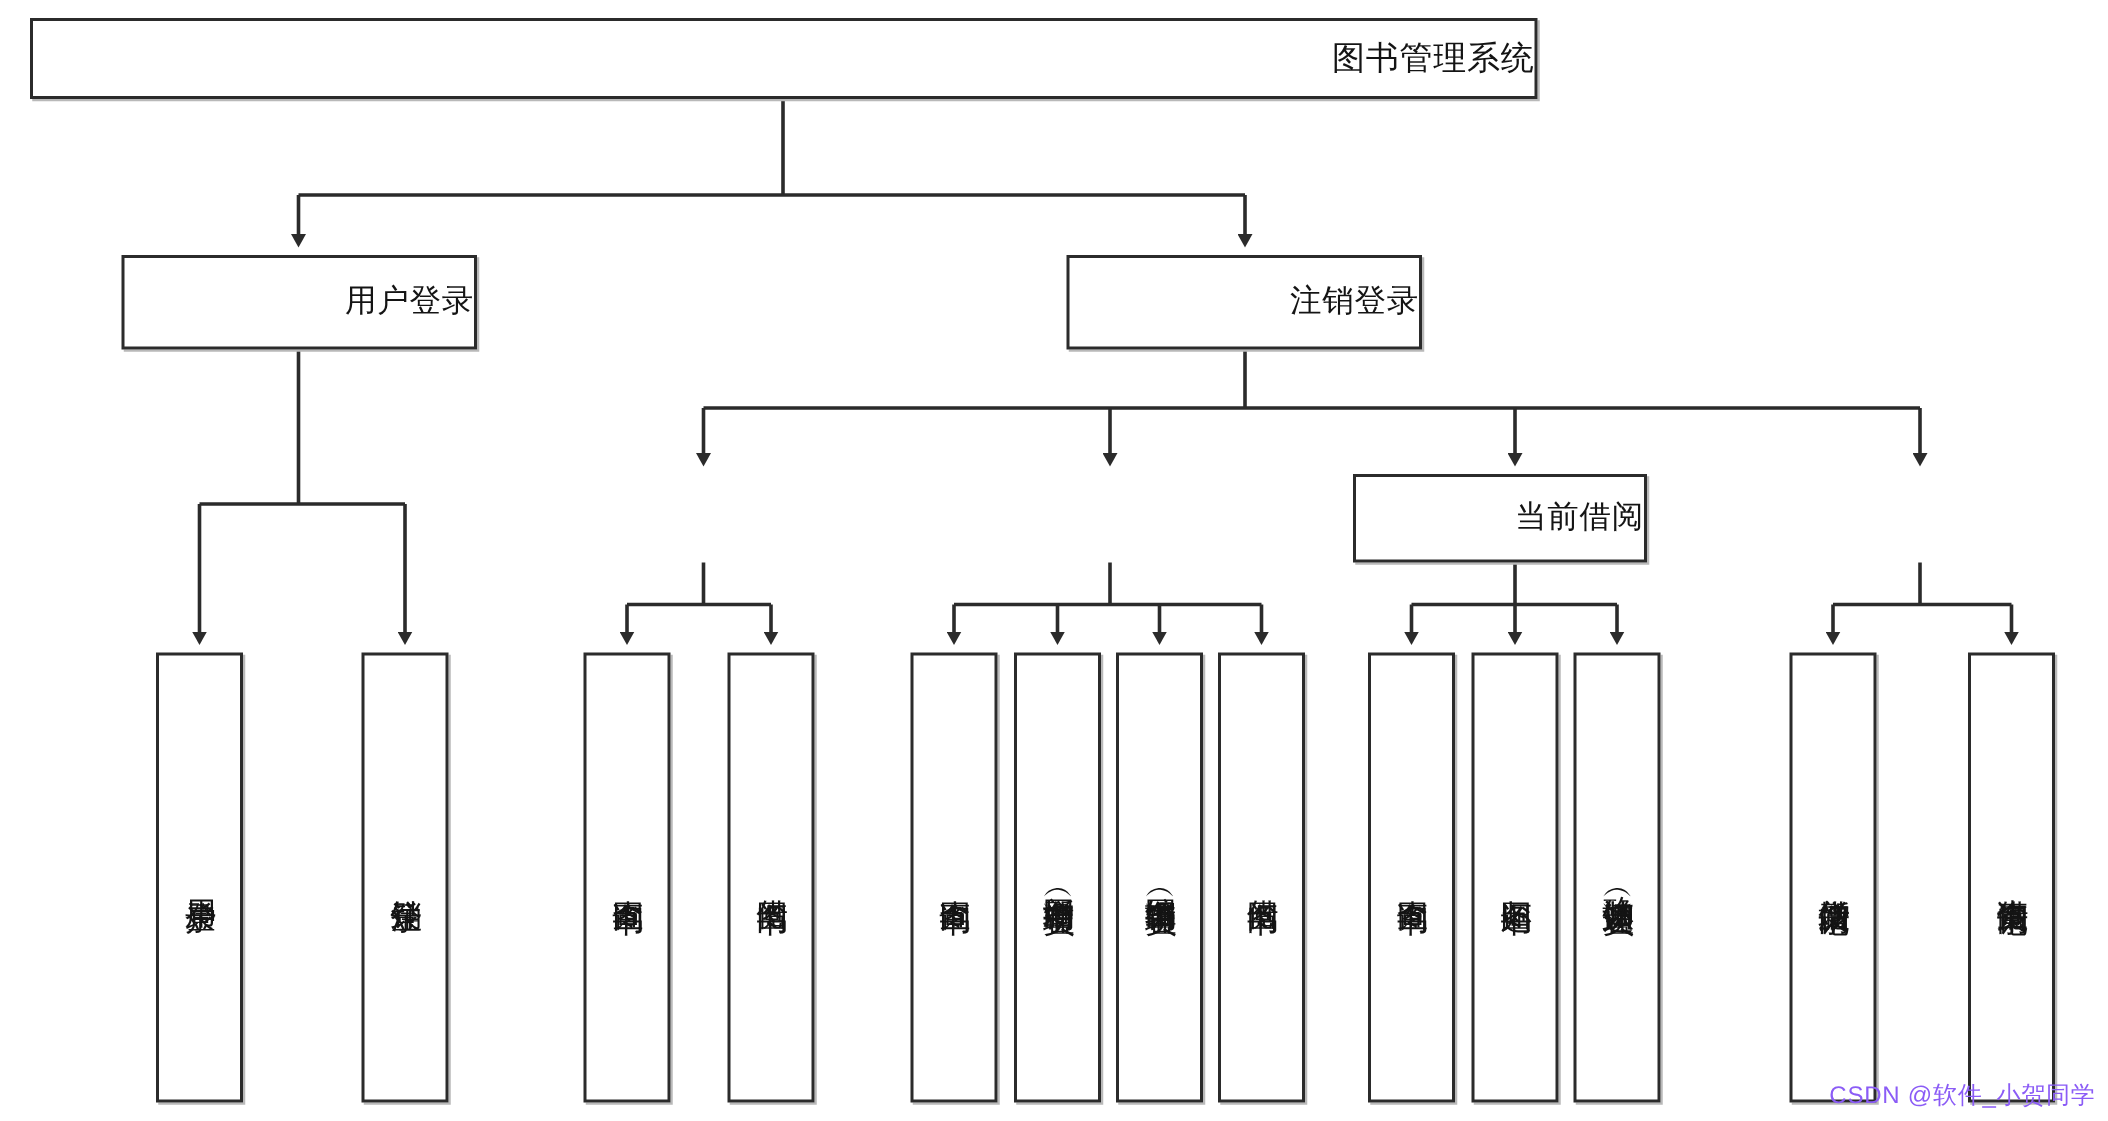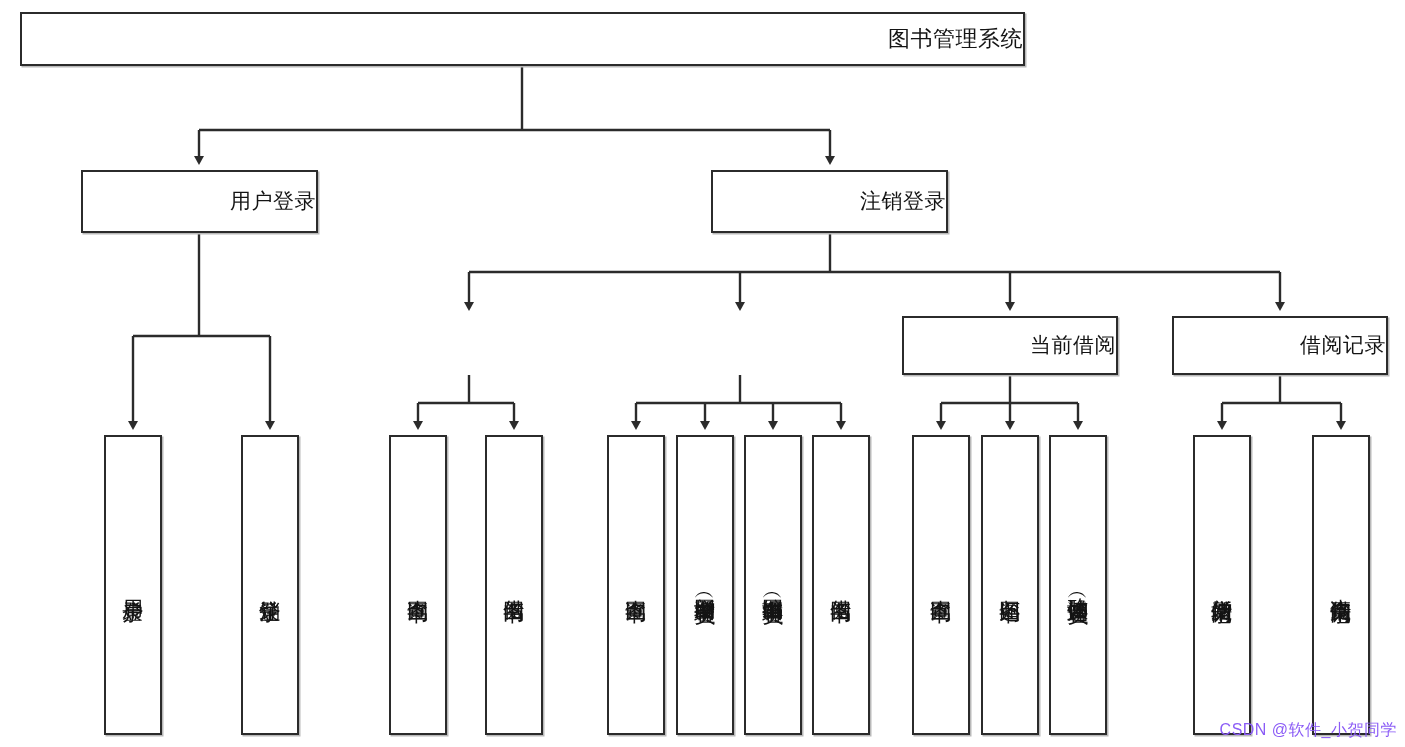--- a/index.html
+++ b/index.html
@@ -135,25 +135,22 @@
     <span class="label">图书管理系统</span>
   </div>
 
   <div class="node horizontal" style="left:81px; top:170px; width:237px; height:63px;">
     <span class="label">用户登录</span>
   </div>
   <div class="node horizontal" style="left:711px; top:170px; width:237px; height:63px;">
     <span class="label">注销登录</span>
   </div>
 
-  <div class="node horizontal" style="left:902px; top:316px; width:216px; height:59px;padding-left:30px;">
+  <div class="node horizontal" style="left:902px; top:316px; width:196px; height:59px;padding-left:30px;">
     <span class="label">当前借阅</span>
-  </div>
-  <div class="node horizontal" style="left:1172px; top:316px; width:216px; height:59px;">
-    <span class="label">借阅记录</span>
   </div>
 
   <div class="node vertical" style="left:104px; top:435px; width:58px; height:300px;">
     <span class="label">用户登录</span>
   </div>
   <div class="node vertical" style="left:241px; top:435px; width:58px; height:300px;">
     <span class="label">注销登录</span>
   </div>
 
   <div class="node vertical" style="left:389px; top:435px; width:58px; height:300px;">

